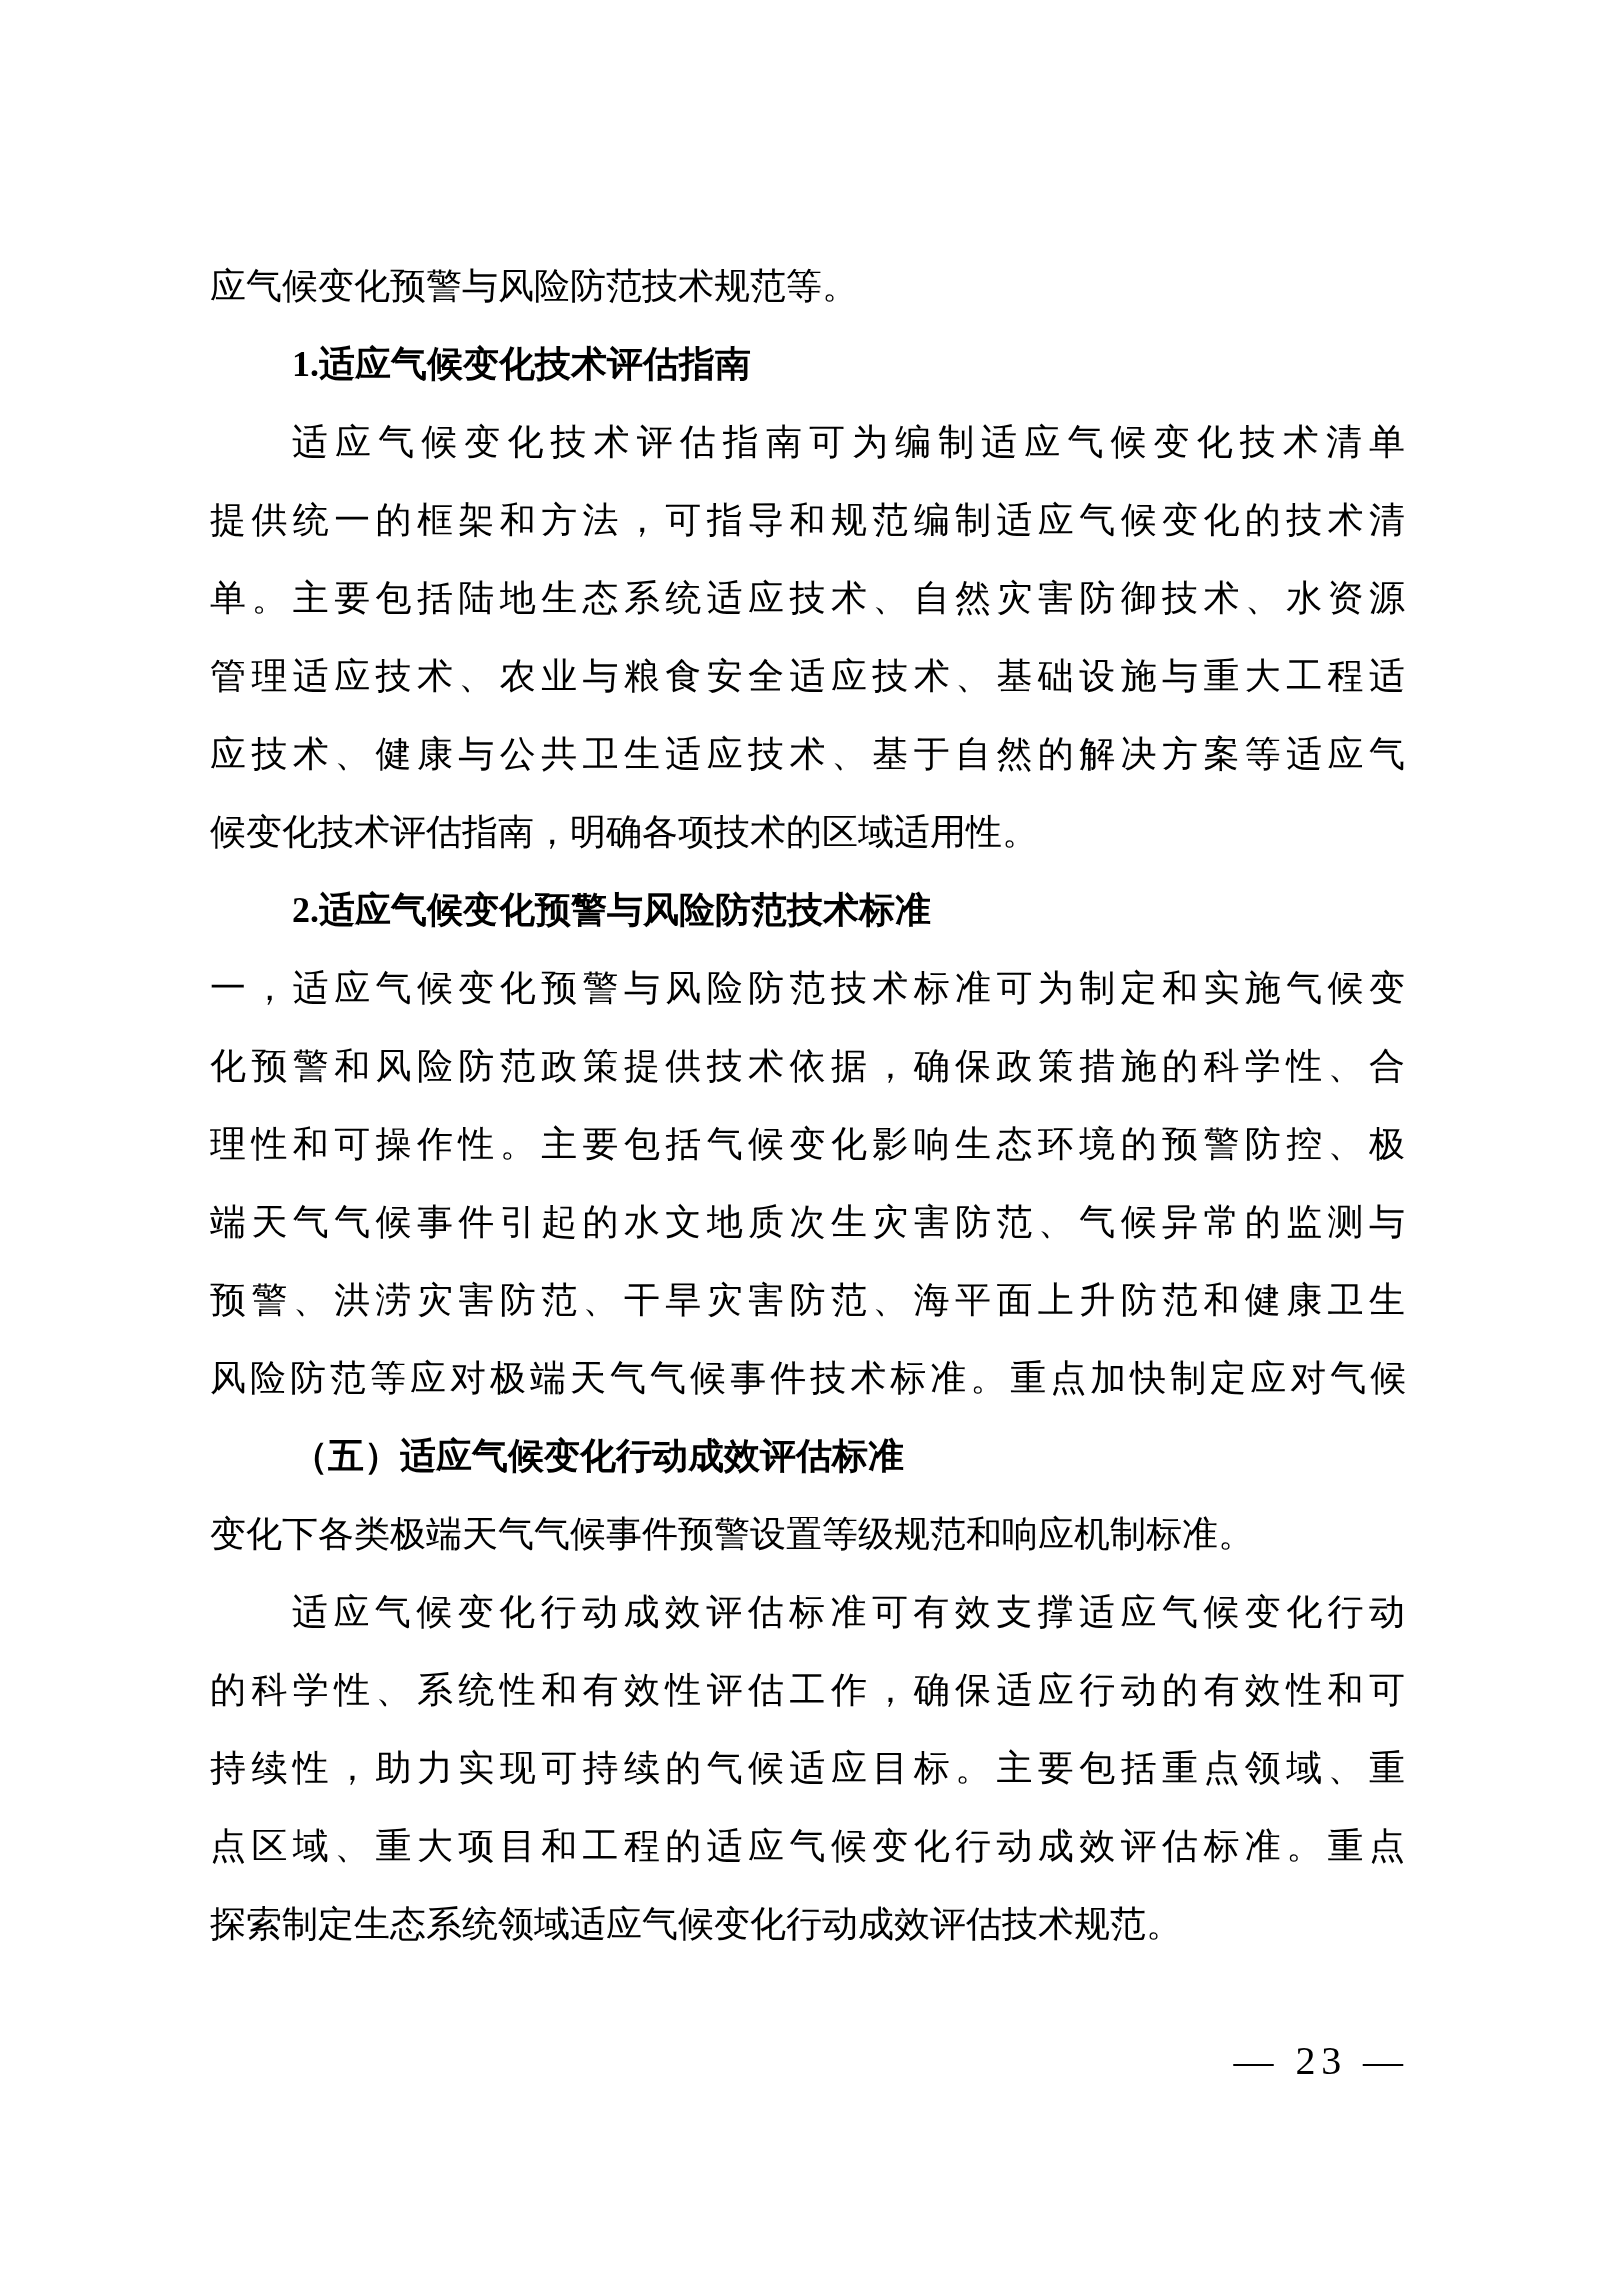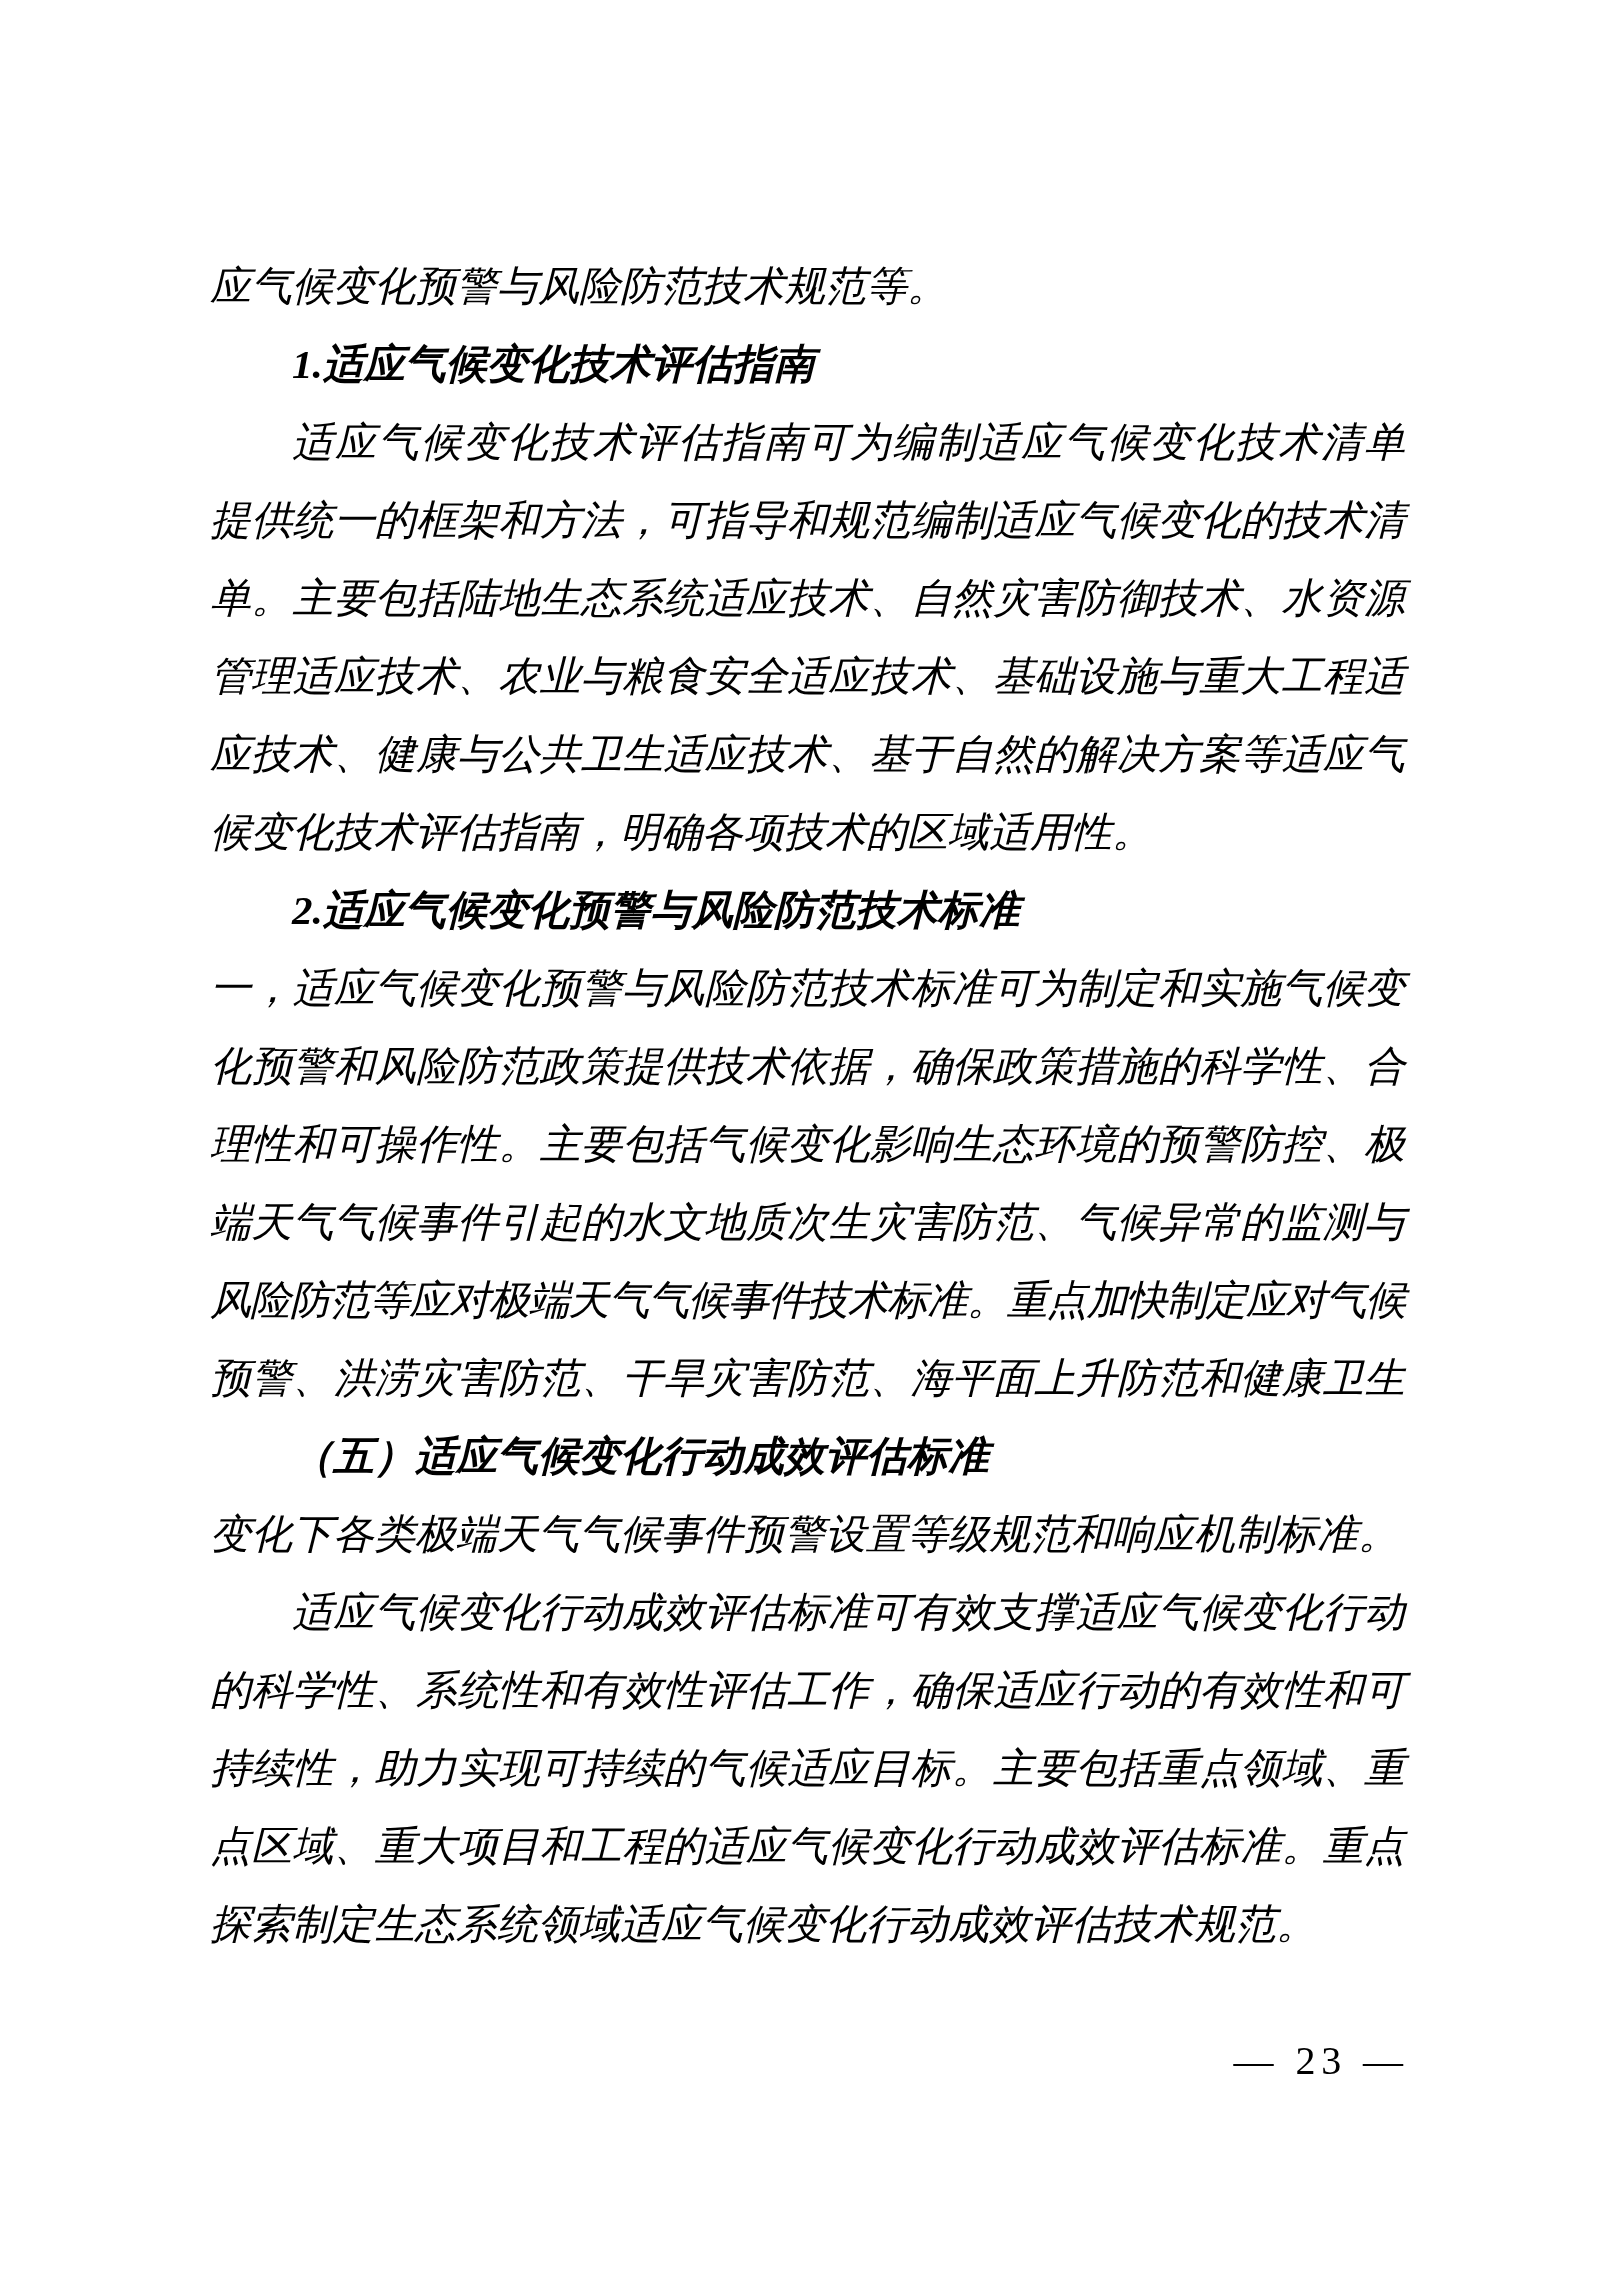--- a/index.html
+++ b/index.html
@@ -17,25 +17,24 @@
   }
   .doc-body {
     position: absolute;
     left: 210px;
     top: 247px;
     width: 1195px;
   }
   .line {
     height: 78px;
     line-height: 78px;
-    font-size: 41px;
+    font-size: 36px;
     color: #000000;
     white-space: nowrap;
     overflow: visible;
-    font-style: italic;
   }
   .line.fill {
     text-align: justify;
     text-align-last: justify;
   }
   .line.indent {
     padding-left: 82px; 
   }
   .line.bold {
     font-weight: 700;
@@ -61,22 +60,22 @@
     <div class="line fill">提供统一的框架和方法，可指导和规范编制适应气候变化的技术清</div>
     <div class="line fill">单。主要包括陆地生态系统适应技术、自然灾害防御技术、水资源</div>
     <div class="line fill">管理适应技术、农业与粮食安全适应技术、基础设施与重大工程适</div>
     <div class="line fill">应技术、健康与公共卫生适应技术、基于自然的解决方案等适应气</div>
     <div class="line">候变化技术评估指南，明确各项技术的区域适用性。</div>
     <div class="line bold indent">2.适应气候变化预警与风险防范技术标准</div>
     <div class="line fill">一，适应气候变化预警与风险防范技术标准可为制定和实施气候变</div>
     <div class="line fill">化预警和风险防范政策提供技术依据，确保政策措施的科学性、合</div>
     <div class="line fill">理性和可操作性。主要包括气候变化影响生态环境的预警防控、极</div>
     <div class="line fill">端天气气候事件引起的水文地质次生灾害防范、气候异常的监测与</div>
+    <div class="line fill">预警、洪涝灾害防范、干旱灾害防范、海平面上升防范和健康卫生</div>
     <div class="line fill" style="letter-spacing: -1.3px;">风险防范等应对极端天气气候事件技术标准。重点加快制定应对气候</div>
-    <div class="line fill">预警、洪涝灾害防范、干旱灾害防范、海平面上升防范和健康卫生</div>
     <div class="line bold indent">（五）适应气候变化行动成效评估标准</div>
     <div class="line">变化下各类极端天气气候事件预警设置等级规范和响应机制标准。</div>
     <div class="line indent fill">适应气候变化行动成效评估标准可有效支撑适应气候变化行动</div>
     <div class="line fill">的科学性、系统性和有效性评估工作，确保适应行动的有效性和可</div>
     <div class="line fill">持续性，助力实现可持续的气候适应目标。主要包括重点领域、重</div>
     <div class="line fill">点区域、重大项目和工程的适应气候变化行动成效评估标准。重点</div>
     <div class="line">探索制定生态系统领域适应气候变化行动成效评估技术规范。</div>
   </div>
 
 <div class="page-number">— 23 —</div>

